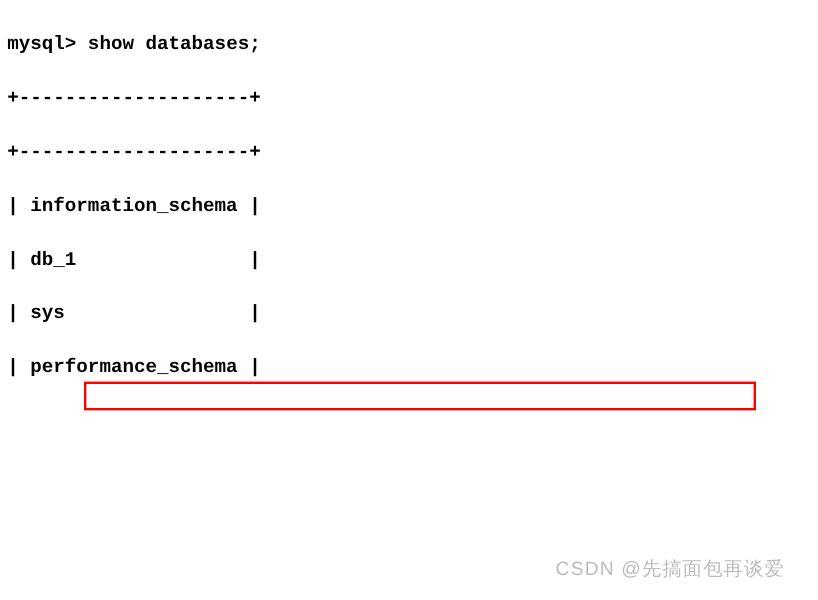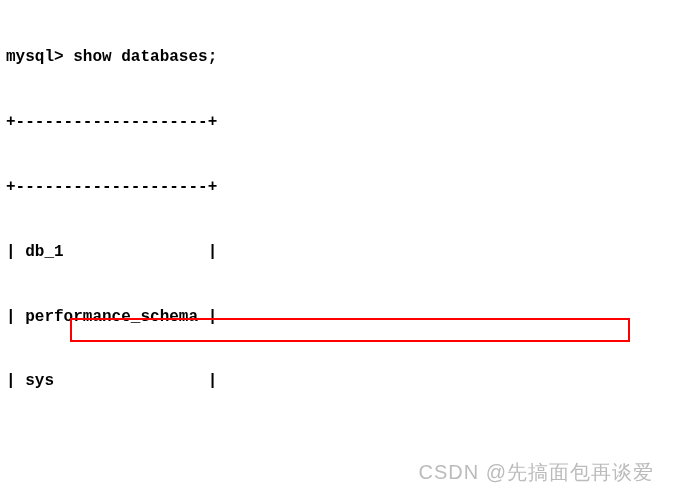--- a/index.html
+++ b/index.html
@@ -18,51 +18,51 @@
       color: #000000;
       padding: 4px 6px;
       position: relative;
       overflow: hidden;
     }
     .terminal {
       white-space: pre;
     }
     .line {
       display: block;
-      margin-top: 20px;
     }
     .highlight-box {
       border: 2px solid #ff0000;
       position: absolute;
       pointer-events: none;
     }
     .watermark {
       position: absolute;
       right: 28px;
       bottom: 14px;
       color: rgba(120, 120, 120, 0.5);
       font-family: Arial, sans-serif;
       font-weight: normal;
-      font-size: 20px;
+      font-size: 16px;
       letter-spacing: 1px;
     }
     .cmd-input-area {
       display: inline;
     }
   </style>
 </head>
 <body>
 
 <div class="terminal">
 <span class="line"><span>mysql&gt;</span> <span class="cmd-input-area">show databases;</span></span>
 <span class="line">+--------------------+</span>
 <span class="line">+--------------------+</span>
+<span class="line">| information_schema |</span>
 <span class="line">| db_1               |</span>
+<span class="line">| sys                |</span>
 <span class="line">| performance_schema |</span>
-<span class="line">| sys                |</span>
 
 
 
 
 
 
 
 </div>
 
 <div class="highlight-box" style="left:70px; top:318px; width:560px; height:24px;"></div>

